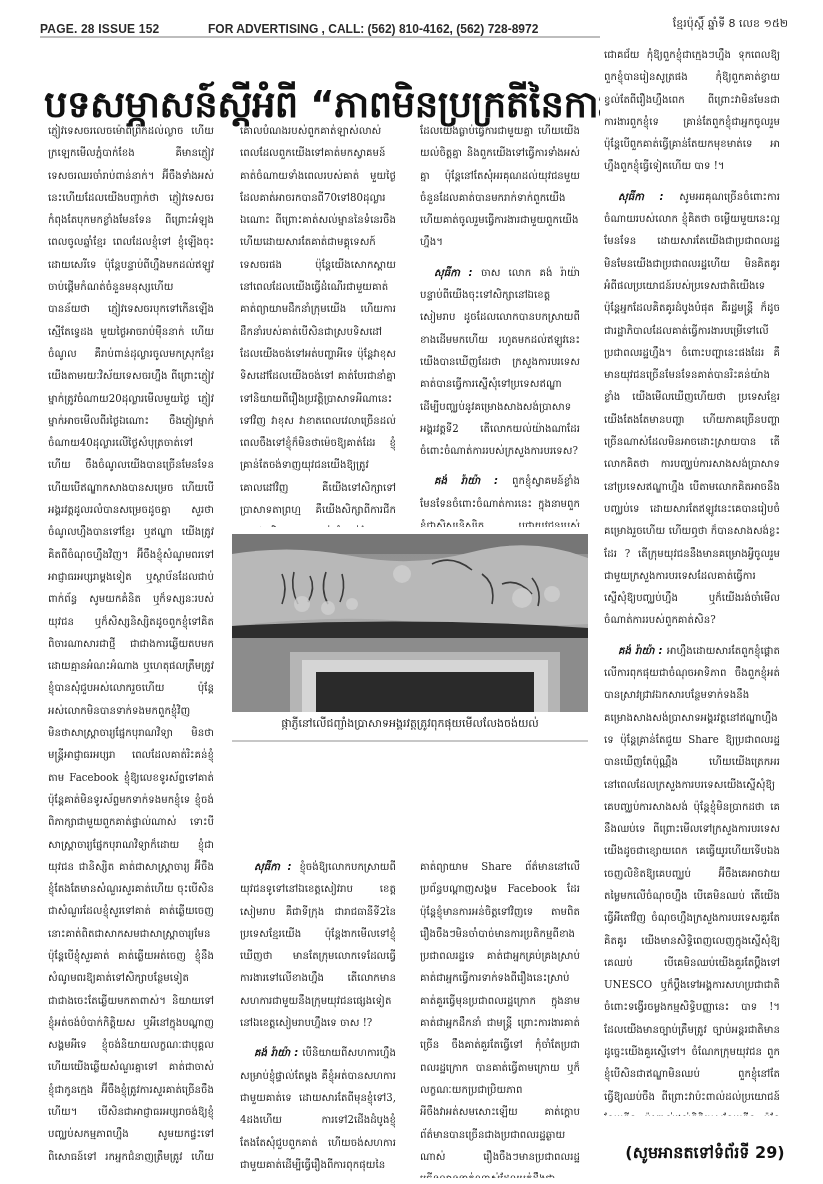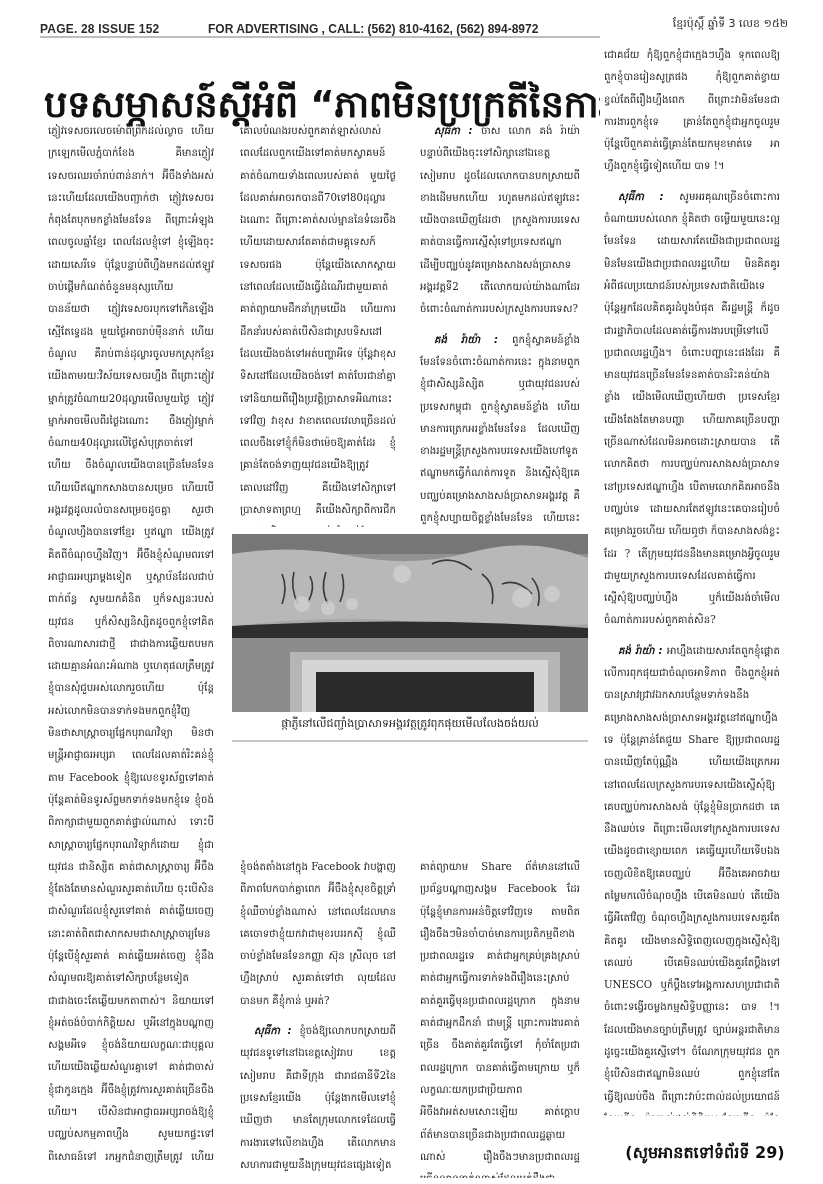--- a/index.html
+++ b/index.html
@@ -24,34 +24,35 @@
   .photo svg { display:block; }
   .caption { position:absolute; left:232px; top:716px; width:356px; text-align:center; font-size:11px; color:#222; font-family:"DejaVu Sans", sans-serif; }
   .caption-rule { position:absolute; left:232px; top:740px; width:356px; height:2px; background:#c7c7c7; }
   .continued { position:absolute; left:620px; top:1142px; width:170px; text-align:center; font-weight:bold; font-size:16px; font-family:"DejaVu Sans", sans-serif; color:#111; }
 </style>
 </head>
 <body>
 
 <div class="header">
   <span class="left">PAGE. 28  ISSUE 152</span>
-  <span class="center">FOR ADVERTISING ,  CALL: (562) 810-4162, (562) 894-8972</span>
+  <span class="center">FOR ADVERTISING ,  CALL: (562) 810-4162, (562) 728-8972</span>
 </div>
-<div class="header-right">ខ្មែរប៉ុស្ដិ៍ ឆ្នាំទី 3  លេខ ១៥២</div>
+<div class="header-right">ខ្មែរប៉ុស្ដិ៍ ឆ្នាំទី 8  លេខ ១៥២</div>
 <div class="header-rule"></div>
 
 <h1 class="headline">បទសម្ភាសន៍ស្ដីអំពី “ភាពមិនប្រក្រតីនៃការពុកផុយ...</h1>
 
 <div class="col c1">
     <p>ភ្ញៀវទេសចរលេចម៉ោពីព្រឹកដល់ល្ងាច  ហើយក្រឡេកមើលភ្នំបាក់ខែង  គឺមានភ្ញៀវទេសចរឈរចាំរាប់ពាន់នាក់។  អ៊ីចឹងទាំងអស់នេះហើយដែលយើងបញ្ជាក់ថា  ភ្ញៀវទេសចរកំពុងតែបុកមកខ្លាំងមែនទែន  ពីព្រោះអំឡុងពេលចូលឆ្នាំខ្មែរ  ពេលដែលខ្ញុំទៅ  ខ្ញុំឡើងចុះដោយសេរីទេ  ប៉ុន្តែបន្ទាប់ពីហ្នឹងមកដល់ឥឡូវចាប់ផ្ដើមកំណត់ចំនួនមនុស្សហើយ  បានន័យថា  ភ្ញៀវទេសចរបុកទៅកើនឡើងស្មើតែទ្វេដង  មួយថ្ងៃអាចរាប់ម៉ឺននាក់  ហើយចំណូល  គឺរាប់ពាន់ដុល្លារចូលមកស្រុកខ្មែរយើងតាមរយៈវិស័យទេសចរហ្នឹង  ពីព្រោះភ្ញៀវម្នាក់ត្រូវចំណាយ20ដុល្លារមើលមួយថ្ងៃ  ភ្ញៀវម្នាក់អាចមើលពីរថ្ងៃឯណោះ  ចឹងភ្ញៀវម្នាក់ចំណាយ40ដុល្លារលើថ្ងៃសំបុត្រចាត់ទៅហើយ  ចឹងចំណូលយើងបានច្រើនមែនទែន  ហើយបើឥណ្ឌាកសាងបានសម្រេច  ហើយបើអង្គរវត្តដូលរលំបានសម្រេចដូចគ្នា  សួរថាចំណូលហ្នឹងបានទៅខ្មែរ  ឬឥណ្ឌា  យើងត្រូវគិតពីចំណុចហ្នឹងវិញ។  អ៊ីចឹងខ្ញុំសំណូមពរទៅអាជ្ញាធរអប្សរាម្ដងទៀត  ឬស្ថាប័នដែលជាប់ពាក់ព័ន្ធ  សូមយកគំនិត  ឬក៏ទស្សនៈរបស់យុវជន  ឬក៏សិស្សនិស្សិតដូចពួកខ្ញុំទៅគិតពិចារណាសារជាថ្មី  ជាជាងការឆ្លើយតបមកដោយគ្មានអំណះអំណាង  ឬហេតុផលត្រឹមត្រូវ  ខ្ញុំបានសុំជួបអស់លោករួចហើយ  ប៉ុន្តែអស់លោកមិនបានទាក់ទងមកពួកខ្ញុំវិញ  មិនថាសាស្ត្រាចារ្យផ្នែកបុរាណវិទ្យា  មិនថាមន្ត្រីអាជ្ញាធរអប្សរា  ពេលដែលគាត់រិះគន់ខ្ញុំតាម Facebook ខ្ញុំឱ្យលេខទូរស័ព្ទទៅគាត់  ប៉ុន្តែគាត់មិនទូរស័ព្ទមកទាក់ទងមកខ្ញុំទេ  ខ្ញុំចង់ពិភាក្សាជាមួយពួកគាត់ផ្ទាល់ណាស់  ទោះបីសាស្ត្រាចារ្យផ្នែកបុរាណវិទ្យាក៏ដោយ  ខ្ញុំជាយុវជន  ជានិស្សិត  គាត់ជាសាស្ត្រាចារ្យ  អ៊ីចឹងខ្ញុំតែងតែមានសំណួរសួរគាត់ហើយ  ចុះបើសិនជាសំណួរដែលខ្ញុំសួរទៅគាត់  គាត់ឆ្លើយចេញនោះគាត់ពិតជាសាកសមជាសាស្ត្រាចារ្យមែន  ប៉ុន្តែបើខ្ញុំសួរគាត់  គាត់ឆ្លើយអត់ចេញ  ខ្ញុំនឹងសំណូមពរឱ្យគាត់ទៅសិក្សាបន្ថែមទៀត  ជាជាងចេះតែឆ្លើយមកតាពាស់។  និយាយទៅខ្ញុំអត់ចង់បំបាក់កិត្តិយស  ឬអីនៅក្នុងបណ្ដាញសង្គមអីទេ  ខ្ញុំចង់និយាយលក្ខណៈជាបុគ្គល  ហើយយើងឆ្លើយសំណួរគ្នាទៅ  គាត់ជាចាស់  ខ្ញុំជាកូនក្មេង  អ៊ីចឹងខ្ញុំត្រូវការសួរគាត់ច្រើនចឹងហើយ។  បើសិនជាអាជ្ញាធរអប្សរាចង់ឱ្យខ្ញុំបញ្ឈប់សកម្មភាពហ្នឹង  សូមយកផ្ទះទៅពិសោធន៍ទៅ  រកអ្នកជំនាញត្រឹមត្រូវ  ហើយមានការចូលរួមពីស្ថាប័នដែលជាប់ពាក់ព័ន្ធ  ជាពិសេសពីគណបក្សសង្គ្រោះជាតិផង  ឱ្យចូលរួមមើលទាំងអស់គ្នា  តាមដានទាំងអស់គ្នា  អាហ្នឹងខ្ញុំគិតថាល្អ  ពេលខ្លះសកម្មភាពរបស់ពួកខ្ញុំត្រូវបានបញ្ចប់ទៅលើការពុកផុយហ្នឹងហើយ  ប៉ុន្តែនៅមានផ្នែកទៀត  ខ្ញុំនៅតែបន្តចឹង  បាទ !។</p>
   </div>
 <div class="col c2">
     <p>គោលបំណងរបស់ពួកគាត់ឡាស់លាស់  ពេលដែលពួកយើងទៅគាត់មកស្វាគមន៍  គាត់ចំណាយទាំងពេលរបស់គាត់  មួយថ្ងៃដែលគាត់អាចរកបានពី70ទៅ80ដុល្លារឯណោះ  ពីព្រោះគាត់សល់ម្នាននៃទំនេរចឹង  ហើយដោយសារតែគាត់ជាមគ្គុទេសក៍ទេសចរផង  ប៉ុន្តែយើងសោកស្ដាយនៅពេលដែលយើងធ្វើដំណើរជាមួយគាត់  គាត់ព្យាយាមដឹកនាំក្រុមយើង  ហើយការដឹកនាំរបស់គាត់បើសិនជាស្របទិសដៅដែលយើងចង់ទៅអត់បញ្ហាអីទេ  ប៉ុន្តែវាខុសទិសដៅដែលយើងចង់ទៅ  គាត់បែរជានាំគ្នាទៅនិយាយពីរឿងប្រវត្តិប្រាសាទអីណានេះទៅវិញ  វាខុស  វាខាតពេលវេលាច្រើនដល់ពេលចឹងទៅខ្ញុំក៏មិនថាម៉េចឱ្យគាត់ដែរ  ខ្ញុំគ្រាន់តែចង់ទាញយុវជនយើងឱ្យត្រូវគោលដៅវិញ  គឺយើងទៅសិក្សាទៅប្រាសាទតាព្រហ្ម  គឺយើងសិក្សាពីការជីករណ្ដៅ  និងការសាងសង់សំណង់ដែលក្រុមហ៊ុនឥណ្ឌាសាងសង់  ដល់ពេលចឹងទៅពួកគាត់ក៏មានការខឹងសម្បារជាមួយខ្ញុំ  នៅពេលដែលគាត់អត់បានដឹកនាំក្រុមយុវជន  ហើយរហូតមកដល់ក្រុងភ្នំពេញហើយ  គាត់នៅតែទូរស័ព្ទមកឆ្លងឆ្លើយនឹងគ្នាទៀត  ធ្វើឱ្យខ្ញុំខកចិត្តខ្លាំង  ហើយខ្ញុំក៏មិនចង់តតាំងអីទេ  បើសិនជា</p>
   </div>
 <div class="col c3">
+    <p>ដែលយើងធ្លាប់ធ្វើការជាមួយគ្នា  ហើយយើងយល់ចិត្តគ្នា  និងពួកយើងទៅធ្វើការទាំងអស់គ្នា  ប៉ុន្តែនៅតែសុំអរគុណដល់យុវជនមួយចំនួនដែលគាត់បានមករាក់ទាក់ពួកយើង  ហើយគាត់ចូលរួមធ្វើការងារជាមួយពួកយើងហ្នឹង។</p>
     <p class="qa"><span class="spk">សុធីកា : </span><span>ចាស  លោក  គង់  រ៉ាយ៉ា  បន្ទាប់ពីយើងចុះទៅសិក្សានៅឯខេត្តសៀមរាប  ដូចដែលលោកបានបកស្រាយពីខាងដើមមកហើយ  រហូតមកដល់ឥឡូវនេះយើងបានឃើញដែរថា  ក្រសួងការបរទេស  គាត់បានធ្វើការស្នើសុំទៅប្រទេសឥណ្ឌាដើម្បីបញ្ឈប់នូវគម្រោងសាងសង់ប្រាសាទអង្គរវត្តទី2  តើលោកយល់យ៉ាងណាដែរចំពោះចំណាត់ការរបស់ក្រសួងការបរទេស?</span></p>
     <p class="qa"><span class="spk">គង់ រ៉ាយ៉ា : </span><span>ពួកខ្ញុំស្វាគមន៍ខ្លាំងមែនទែនចំពោះចំណាត់ការនេះ  ក្នុងនាមពួកខ្ញុំជាសិស្សនិស្សិត  ឬជាយុវជនរបស់ប្រទេសកម្ពុជា  ពួកខ្ញុំស្វាគមន៍ខ្លាំង  ហើយមានការត្រេកអរខ្លាំងមែនទែន  ដែលឃើញខាងរដ្ឋមន្ត្រីក្រសួងការបរទេសយើងហៅទូតឥណ្ឌាមកធ្វើកំណត់ការទូត  និងស្នើសុំឱ្យគេបញ្ឈប់គម្រោងសាងសង់ប្រាសាទអង្គរវត្ត  គឺពួកខ្ញុំសប្បាយចិត្តខ្លាំងមែនទែន  ហើយនេះជាសមិទ្ធផលរបស់ប្រជាពលរដ្ឋខ្មែរដែរ  ដែល</span></p>
   </div>
 
 <div class="photo">
   <svg width="356" height="178" viewBox="0 0 356 178">
     <defs>
       <linearGradient id="stone" x1="0" y1="0" x2="0" y2="1">
         <stop offset="0" stop-color="#8a8a8a"></stop>
         <stop offset="0.5" stop-color="#a9a9a9"></stop>
@@ -77,21 +78,20 @@
     <rect x="0" y="104" width="356" height="74" fill="#8c8c8c"></rect>
     <rect x="58" y="118" width="270" height="60" fill="#b5b5b5"></rect>
     <rect x="70" y="126" width="246" height="52" fill="#d5d5d5"></rect>
     <rect x="84" y="138" width="218" height="40" fill="#2a2a2a"></rect>
   </svg>
 </div>
 <div class="caption">ផ្កាភ្ញីនៅលើជញ្ជាំងប្រាសាទអង្គរវត្តត្រូវពុកផុយមើលលែងចង់យល់</div>
 <div class="caption-rule"></div>
 
 <div class="col c2b">
-    <p>ខ្ញុំចង់តតាំងនៅក្នុង  Facebook  វាបង្ហាញពីភាពបែកបាក់គ្នាពេក  អ៊ីចឹងខ្ញុំសុខចិត្តទ្រាំ  ខ្ញុំឈឺចាប់ខ្លាំងណាស់  នៅពេលដែលមានគេចោទថាខ្ញុំយកវាជាមុខរបររកស៊ី  ខ្ញុំឈឺចាប់ខ្លាំងមែនទែនកញ្ញា  ស៊ុន  ស្រីលុច  នៅហ្នឹងស្រាប់  សួរគាត់ទៅថា  លុយដែលបានមក  គឺខ្ញុំកាន់  ឬអត់?</p>
     <p class="qa"><span class="spk">សុធីកា : </span><span>ខ្ញុំចង់ឱ្យលោកបកស្រាយពីយុវជនទូទៅនៅឯខេត្តសៀវរាប  ខេត្តសៀមរាប  គឺជាទីក្រុង  ជារាជធានីទី2នៃប្រទេសខ្មែរយើង  ប៉ុន្តែងាកមើលទៅខ្ញុំឃើញថា  មានតែក្រុមលោកទេដែលធ្វើការងារទៅលើខាងហ្នឹង  តើលោកមានសហការជាមួយនឹងក្រុមយុវជនផ្សេងទៀតនៅឯខេត្តសៀមរាបហ្នឹងទេ  ចាស !?</span></p>
     <p class="qa"><span class="spk">គង់ រ៉ាយ៉ា : </span><span>បើនិយាយពីសហការហ្នឹង  សម្រាប់ខ្ញុំផ្ទាល់តែម្ដង  គឺខ្ញុំអត់បានសហការជាមួយគាត់ទេ  ដោយសារតែពីមុនខ្ញុំទៅ3,  4ដងហើយ  ការទៅ2ដើងដំបូងខ្ញុំតែងតែសុំជួបពួកគាត់  ហើយចង់សហការជាមួយគាត់ដើម្បីធ្វើរឿងពីការពុកផុយនៃប្រាសាទអង្គរវត្តហ្នឹង  ប៉ុន្តែពួកគាត់បានបដិសេធ  ពីព្រោះគាត់ខ្លាចប៉ះពាល់ដល់ក្រុមគាត់ជាដើម  នេះជាមូលហេតុដែលគាត់បានលើកឡើង  ខ្ញុំក៏មិនបង្ខំពួកគាត់ដែរ  ចឹងហើយខ្ញុំបបួលតែយុវជនពីទីក្រុងភ្នំពេញទៅ</span></p>
   </div>
 <div class="col c3b">
     <p>គាត់ព្យាយាម  Share  ព័ត៌មាននៅលើប្រព័ន្ធបណ្ដាញសង្គម  Facebook  ដែរ  ប៉ុន្តែខ្ញុំមានការអន់ចិត្តទៅវិញទេ  តាមពិតរឿងចឹងៗមិនចាំបាច់មានការប្រតិកម្មពីខាងប្រជាពលរដ្ឋទេ  គាត់ជាអ្នកគ្រប់គ្រងស្រាប់  គាត់ជាអ្នកធ្វើការទាក់ទងពីរឿងនេះស្រាប់  គាត់គួរធ្វើមុនប្រជាពលរដ្ឋក្រោក  ក្នុងនាមគាត់ជាអ្នកដឹកនាំ  ជាមន្ត្រី  ព្រោះការងារគាត់ច្រើន  ចឹងគាត់គួរតែធ្វើទៅ  កុំចាំតែប្រជាពលរដ្ឋក្រោក  បានគាត់ធ្វើតាមក្រោយ  ឬក៏លក្ខណៈយកប្រជាប្រិយភាពអីចឹងវាអត់សមសោះឡើយ  គាត់ក្ដោបព័ត៌មានបានច្រើនជាងប្រជាពលរដ្ឋឆ្ងាយណាស់  រឿងចឹងៗមានប្រជាពលរដ្ឋច្រើនលាននាក់ណាស់ដែលអត់ដឹងថាឥណ្ឌាសាងសង់ប្រាសាទអង្គរវត្តទី2នៅប្រទេសខ្លួន  ហើយចំពោះគាត់ដឹងអស់ហើយ។  អ៊ីចឹងគាត់ដឹងថា  អាហ្នឹងវាប៉ះពាល់ដល់ប្រទេសកម្ពុជាយើងប៉ុណ្ណា  ប៉ះពាល់ដល់កេរ្តិ៍ឈ្មោះប៉ុណ្ណា  ចឹងគាត់គួរតែធ្វើមុនទៅ  ធ្វើមុនការសាងសង់ទៀត  ព្រោះគម្រោងគេមានយូរហើយ  ប៉ុន្តែពួកខ្ញុំនៅតែសប្បាយចិត្តនៅពេលដែលពួកគាត់នៅជាក្រសួងការបរទេស  គាត់ធ្វើការស្នើសុំឱ្យមានការបញ្ឈប់  សប្បាយមែនទែន  ហើយខ្ញុំក៏សូមលើកទឹកចិត្តគាត់ឱ្យគាត់បន្តទៅមុខទៀត  ឱ្យបាន</p>
   </div>
 <div class="col c4">
     <p>ជោគជ័យ  កុំឱ្យពួកខ្ញុំជាក្មេងៗហ្នឹង  ទុកពេលឱ្យពួកខ្ញុំបានរៀនសូត្រផង  កុំឱ្យពួកគាត់ខ្វាយខ្វល់តែពីរឿងហ្នឹងពេក  ពីព្រោះវាមិនមែនជាការងារពួកខ្ញុំទេ  គ្រាន់តែពួកខ្ញុំជាអ្នកចូលរួម  ប៉ុន្តែបើពួកគាត់ធ្វើគ្រាន់តែយកមុខមាត់ទេ  អាហ្នឹងពួកខ្ញុំធ្វើទៀតហើយ  បាទ !។</p>
     <p class="qa"><span class="spk">សុធីកា : </span><span>សូមអរគុណច្រើនចំពោះការចំណាយរបស់លោក  ខ្ញុំគិតថា  ចម្លើយមួយនេះល្អមែនទែន  ដោយសារតែយើងជាប្រជាពលរដ្ឋមិនមែនយើងជាប្រជាពលរដ្ឋហើយ  មិនគិតគូរអំពីផលប្រយោជន៍របស់ប្រទេសជាតិយើងទេ  ប៉ុន្តែអ្នកដែលគិតគូរដំបូងបំផុត  គឺរដ្ឋមន្ត្រី  ក៏ដូចជារដ្ឋាភិបាលដែលគាត់ធ្វើការងារបម្រើទៅលើប្រជាពលរដ្ឋហ្នឹង។  ចំពោះបញ្ហានេះផងដែរ  គឺមានយុវជនច្រើនមែនទែនគាត់បានរិះគន់យ៉ាងខ្លាំង  យើងមើលឃើញហើយថា  ប្រទេសខ្មែរយើងតែងតែមានបញ្ហា  ហើយភាគច្រើនបញ្ហាច្រើនណាស់ដែលមិនអាចដោះស្រាយបាន  តើលោកគិតថា  ការបញ្ឈប់ការសាងសង់ប្រាសាទនៅប្រទេសឥណ្ឌាហ្នឹង  បើតាមលោកគិតអាចនឹងបញ្ឈប់ទេ  ដោយសារតែឥឡូវនេះគេបានរៀបចំគម្រោងរួចហើយ  ហើយឮថា  ក៏បានសាងសង់ខ្លះដែរ  ?  តើក្រុមយុវជននឹងមានគម្រោងអ្វីចូលរួមជាមួយក្រសួងការបរទេសដែលគាត់ធ្វើការស្នើសុំឱ្យបញ្ឈប់ហ្នឹង  ឬក៏យើងរង់ចាំមើលចំណាត់ការរបស់ពួកគាត់សិន?</span></p>
     <p class="qa"><span class="spk">គង់ រ៉ាយ៉ា : </span><span>អាហ្នឹងដោយសារតែពួកខ្ញុំផ្ដោតលើការពុកផុយជាចំណុចអាទិភាព  ចឹងពួកខ្ញុំអត់បានស្រាវជ្រាវឯកសារបន្ថែមទាក់ទងនឹងគម្រោងសាងសង់ប្រាសាទអង្គរវត្តនៅឥណ្ឌាហ្នឹងទេ  ប៉ុន្តែគ្រាន់តែជួយ  Share  ឱ្យប្រជាពលរដ្ឋបានឃើញតែប៉ុណ្ណឹង  ហើយយើងត្រេកអរនៅពេលដែលក្រសួងការបរទេសយើងស្នើសុំឱ្យគេបញ្ឈប់ការសាងសង់  ប៉ុន្តែខ្ញុំមិនប្រាកដថា  គេនឹងឈប់ទេ  ពីព្រោះមើលទៅក្រសួងការបរទេសយើងដូចជាខ្សោយពេក  គេធ្វើយូរហើយទើបឯងចេញលិខិតឱ្យគេបញ្ឈប់  អ៊ីចឹងគេអាចវាយតម្លៃមកលើចំណុចហ្នឹង  បើគេមិនឈប់  តើយើងធ្វើអីតៅវិញ  ចំណុចហ្នឹងក្រសួងការបរទេសគួរតែគិតគូរ  យើងមានសិទ្ធិពេញលេញក្នុងស្នើសុំឱ្យគេឈប់  បើគេមិនឈប់យើងគួរតែប្ដឹងទៅ  UNESCO  ឬក៏ប្ដឹងទៅអង្គការសហប្រជាជាតិចំពោះទង្វើរចម្លងកម្មសិទ្ធិបញ្ញានេះ  បាទ !។  ដែលយើងមានច្បាប់ត្រឹមត្រូវ  ច្បាប់អន្តរជាតិមាន  ដូច្នេះយើងគួរស្នើទៅ។  ចំណែកក្រុមយុវជន  ពួកខ្ញុំបើសិនជាឥណ្ឌាមិនឈប់  ពួកខ្ញុំនៅតែធ្វើឱ្យឈប់ចឹង  ពីព្រោះវាប៉ះពាល់ដល់ប្រយោជន៍ខ្មែរច្រើន  ប៉ះពាល់ដល់កិត្តិយសខ្មែរច្រើន  ប៉ុន្តែពួកយើងអត់អាចធ្វើអ្វីខ្លាំងជាងក្រសួងការបរទេសទេ  ពីព្រោះវាជារឿងប្រទេសមួយជាមួយប្រទេសមួយ  មិនមែនជារឿងក្នុងប្រទេសយើងទេ។  យើងអាចបានត្រឹមតែដាក់ញត្តិទៅកាន់ក្រសួងការបរទេស  ដាក់ញត្តិទៅកាន់រដ្ឋាភិបាល  ដាក់ញត្តិទៅកាន់ស្ថាប័នពាក់ព័ន្ធផ្សេងៗដើម្បីឱ្យគាត់ជួយ  បើសិនជាអន្តរាគមន៍របស់គាត់នៅតែមិនអាចមានប្រសិទ្ធភាព  ប្រហែលជាអាចមានបាតុកម្មនៅមុខស្ថានទូតឥណ្ឌាក៏ថាបាន  ប៉ុន្តែវាគ្រាន់តែជាគម្រោងពេលក្រោយទេ  យើងអត់ទាន់គិតទេ  វាអាចនឹងមាន  ប្រសិនបើឥណ្ឌានៅតែមិនឈប់ទៀត  100%ភាគរយនឹងមានបាតុកម្មនៅមុខស្ថានទូតឥណ្ឌាហើយ។</span></p>

